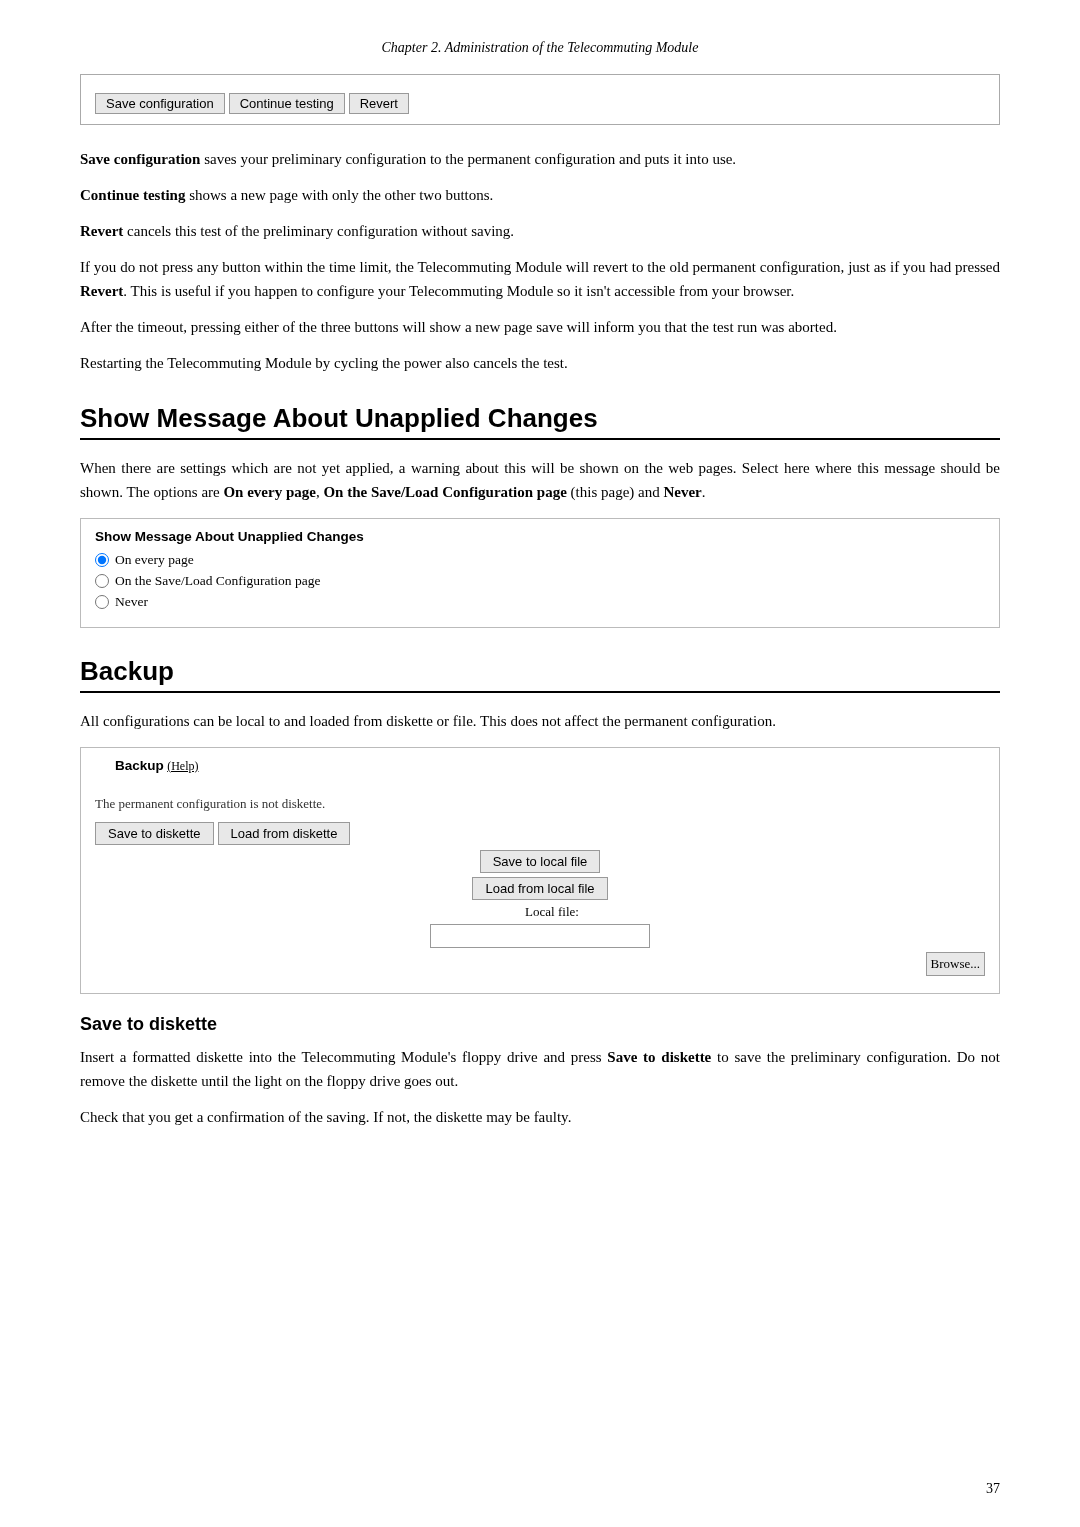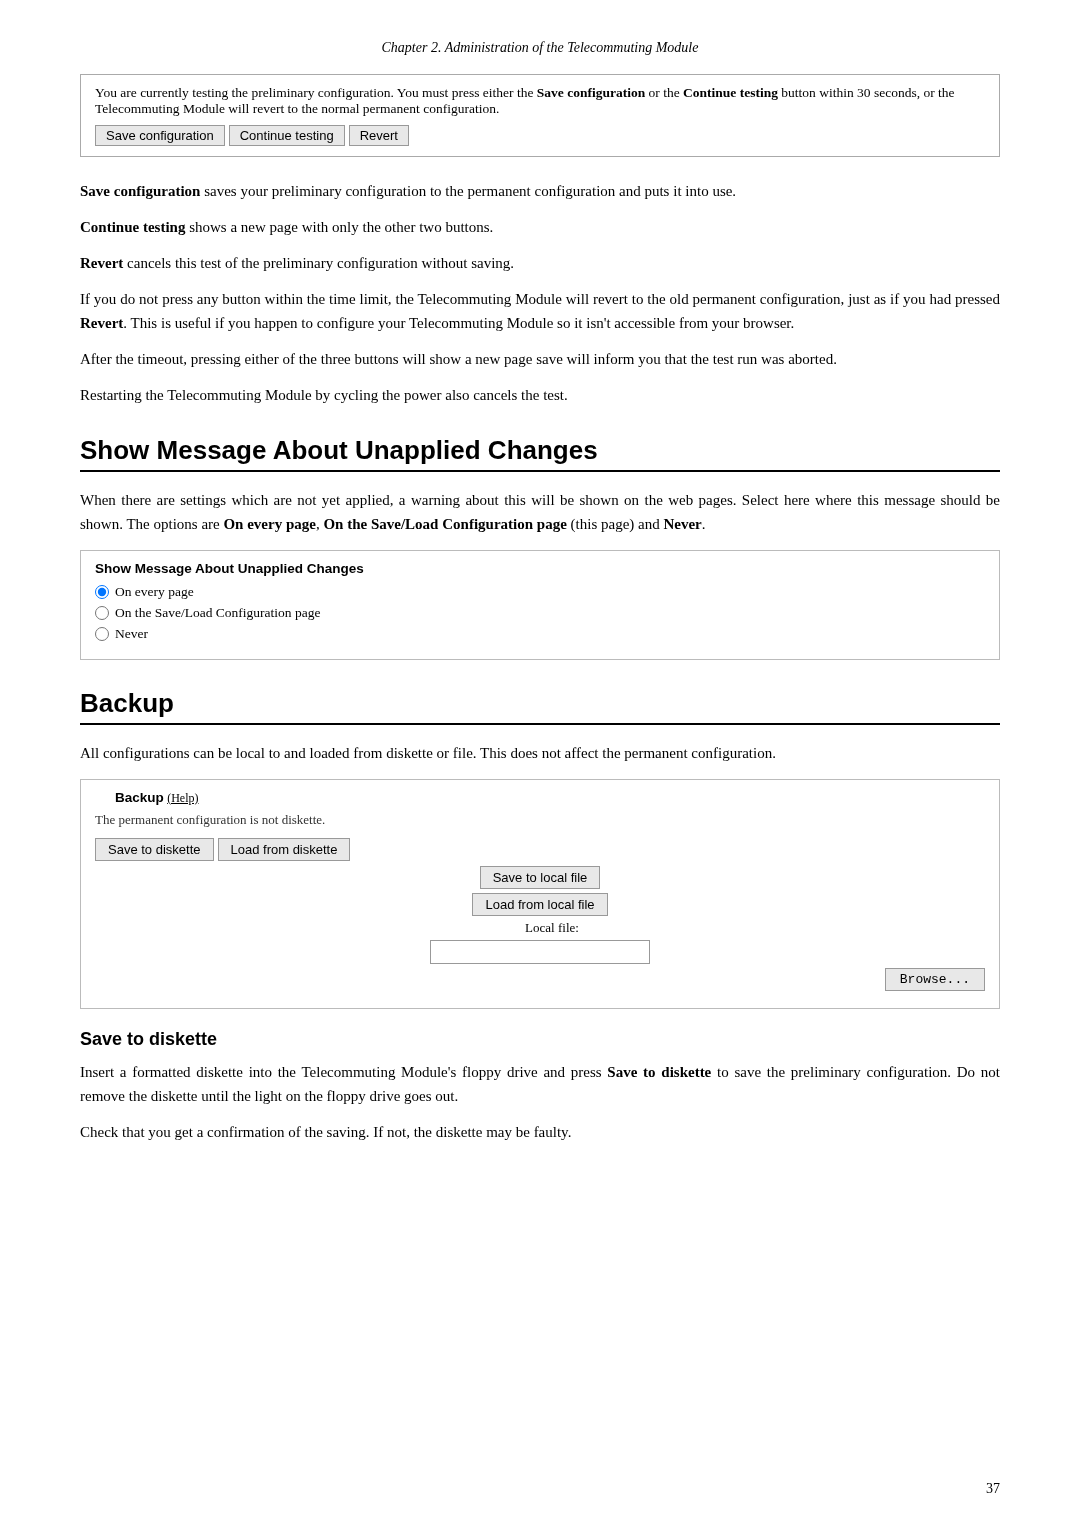--- a/index.html
+++ b/index.html
@@ -86,21 +86,21 @@
       height: 14px;
     }
     .backup-box {
       border: 1px solid #bbb;
       padding: 10px 14px 12px 14px;
       margin: 14px 0 18px 0;
       background: #fff;
       font-size: 13.5px;
     }
     .backup-box .backup-title-row {
-      margin-bottom: 6px;
+      margin-bottom: 22px;
       font-size: 13.5px;
       padding-left: 20px;
     }
     .backup-box .backup-title-row b {
       font-weight: bold;
       font-family: Arial, sans-serif;
     }
     .backup-box .backup-title-row a {
       color: #000;
       font-size: 12px;
@@ -130,47 +130,44 @@
       border: 1px solid #999;
       background: #fff;
       padding: 2px 5px;
       font-size: 13px;
       width: 220px;
       height: 24px;
     }
     .browse-btn {
       border: 1px solid #999;
       background: #e8e8e8;
-      padding: 3px 14px;
+      padding: 3px 4px;
       font-size: 13px;
       cursor: pointer;
-      font-family: Liberation Mono, monospace;
+      font-family: Liberation Serif, serif;
       margin-left: auto;
     }
     .page-number {
       position: absolute;
       bottom: 30px;
       right: 80px;
       font-size: 14px;
     }
     .local-file-label {
       font-size: 13px;
       white-space: nowrap;
       margin-left: 24px;
     }
   </style>
 </head>
 <body>
 
 <div class="chapter-header">Chapter 2. Administration of the Telecommuting Module</div>
 
 <div class="notice-box">
-  <span>
-    You are currently testing the preliminary configuration. You must press either the <b>Save configuration</b> or the <b>Continue testing</b> button within 30 seconds, or the Telecommuting Module will revert to the normal permanent configuration.
-  </span>
   <div class="btn-row">
     <button class="notice-btn">Save configuration</button>
     <button class="notice-btn">Continue testing</button>
     <button class="notice-btn">Revert</button>
   </div>
 </div>
 
 <p class="body-para">
   <b>Save configuration</b> saves your preliminary configuration to the permanent configuration and puts it into use.
 </p>

